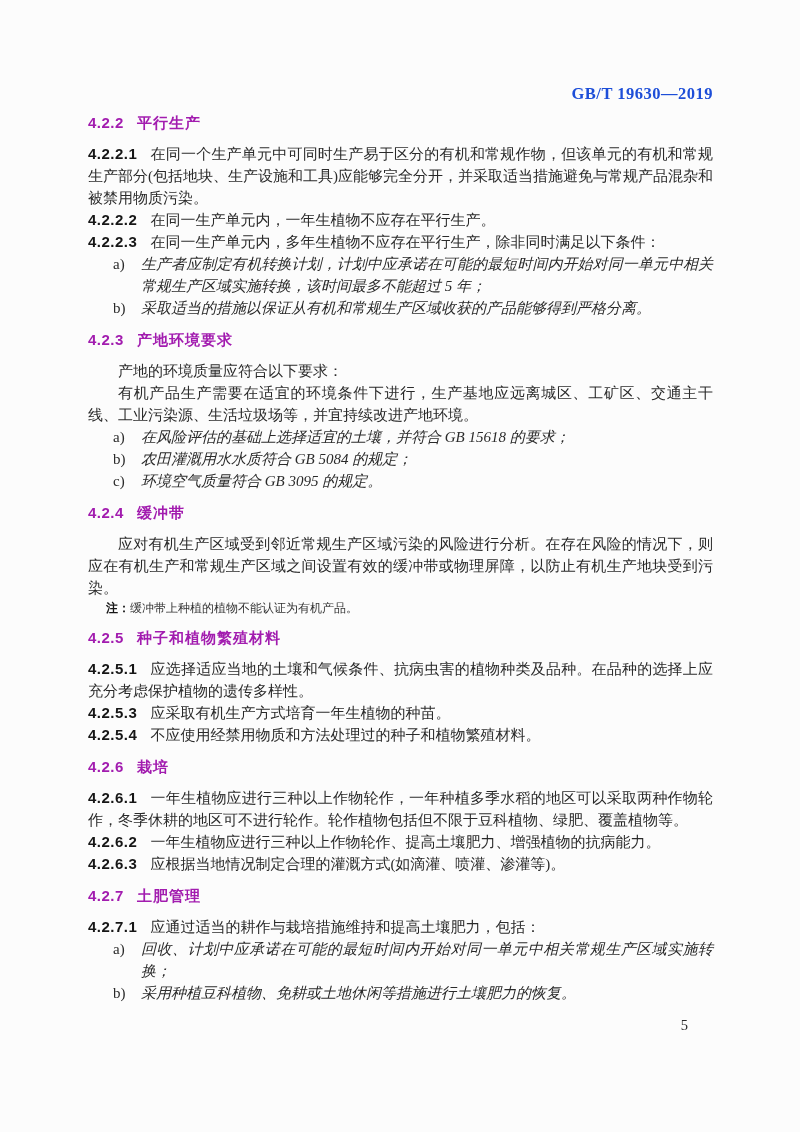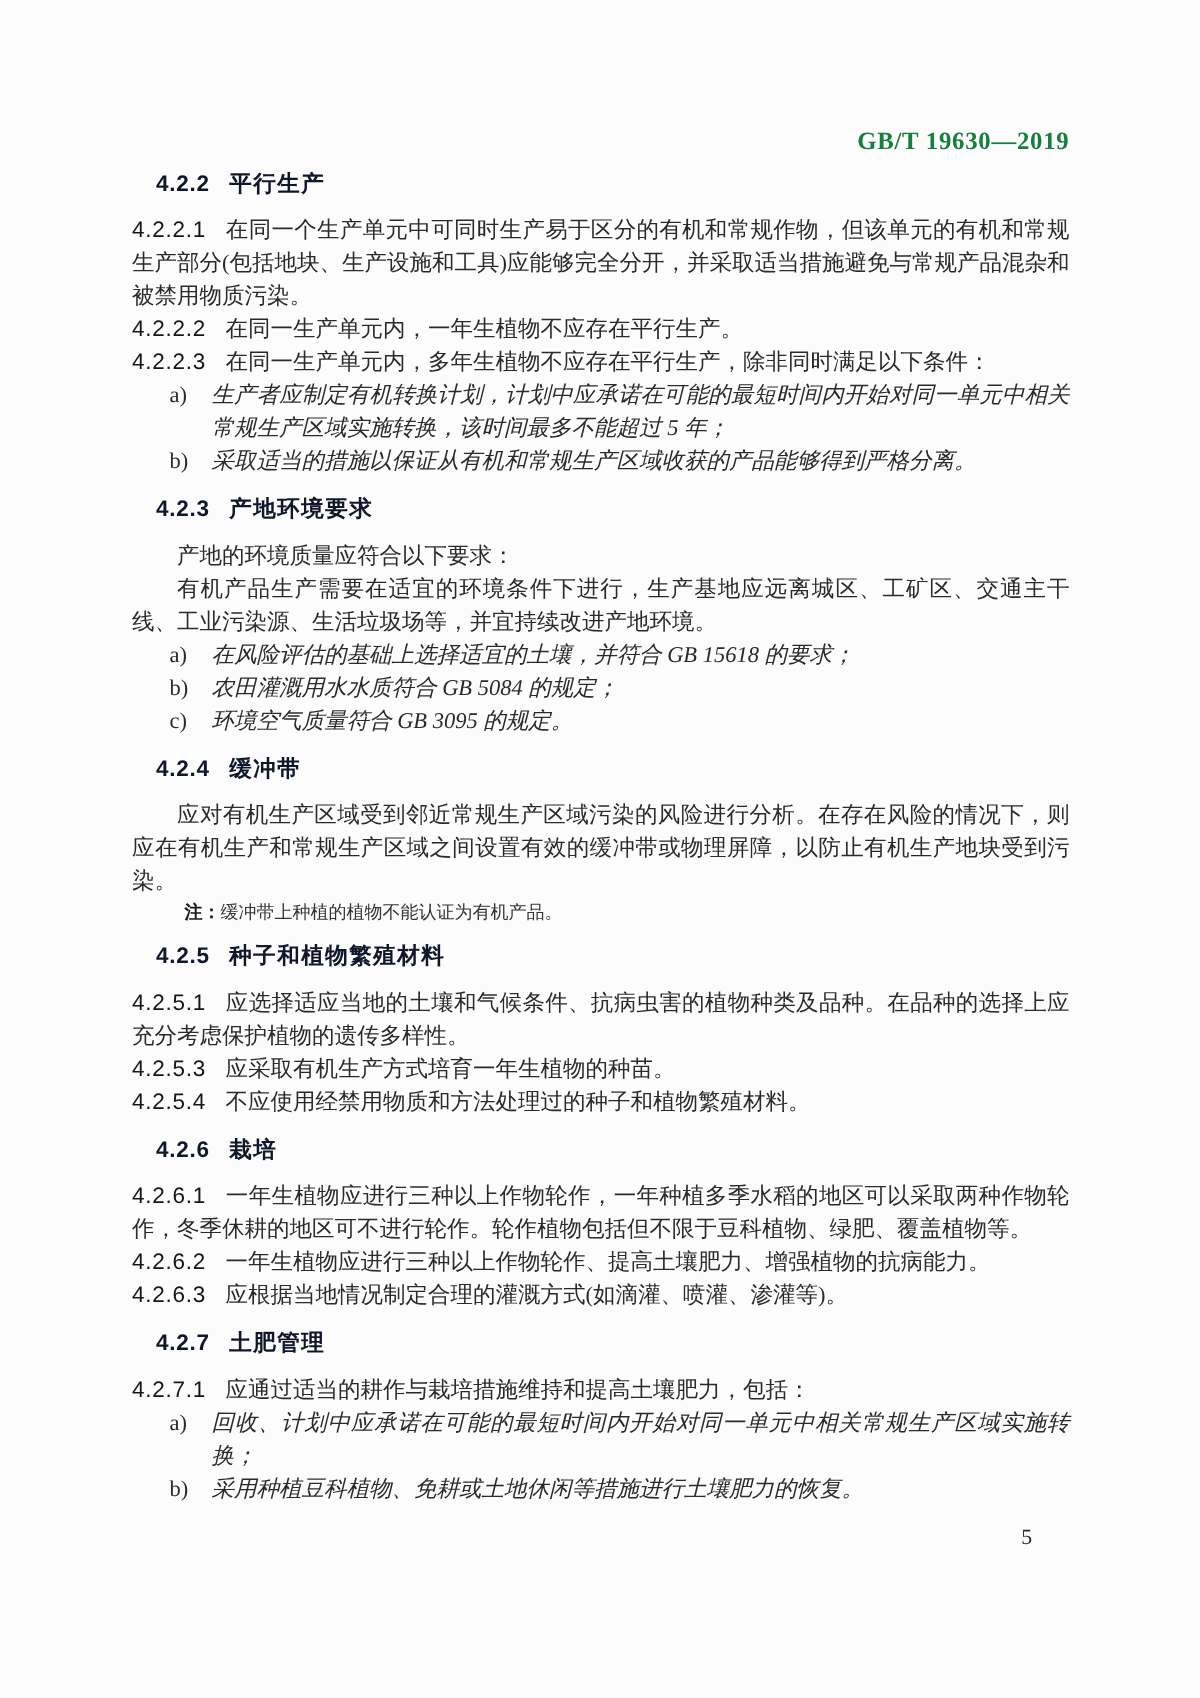--- a/index.html
+++ b/index.html
@@ -15,51 +15,51 @@
     line-height: 22px;
     padding: 86px 87px 0 88px;
   }
   .doc-header {
     text-align: right;
     line-height: 16px;
     margin-bottom: 8px;
     font-weight: bold;
     font-size: 16.5px;
     letter-spacing: 0.5px;
-    color: #15803d;
+    color: #1d4ed8;
     font-family: "Liberation Serif", serif;
   }
   .sec-h {
     display: flex;
     font-family: "Liberation Sans", "DejaVu Sans", sans-serif;
     font-weight: bold;
     font-size: 15px;
     line-height: 22px;
-    color: #0f172a;
-    margin: 10px 16px 9px;
+    color: #a21caf;
+    margin: 10px 0 9px;
   }
   .sec-h .sec-num { margin-right: 13px; letter-spacing: 0.5px; }
   .sec-h .sec-title { letter-spacing: 1px; }
   .clause { text-align: justify; }
   .c-num {
     font-family: "Liberation Sans", "DejaVu Sans", sans-serif;
-    font-weight: normal;
+    font-weight: bold;
     color: #161616;
     padding-right: 13px;
     letter-spacing: 0.5px;
     white-space: nowrap;
   }
   .plain { text-indent: 2em; text-align: justify; }
   .li { display: flex; }
   .li-label { flex: none; width: 28px; margin-left: 25px; }
   .li-text { flex: 1; text-align: justify; font-style: italic; }
   .note {
     font-size: 12px;
     line-height: 18px;
-    margin-left: 35px;
+    margin-left: 18px;
     color: #333;
   }
   .note-label { font-weight: bold; color: #161616; }
   .page-num {
     text-align: right;
     padding-right: 25px;
     margin-top: 10px;
     font-size: 14.5px;
     color: #2a2a2a;
   }

